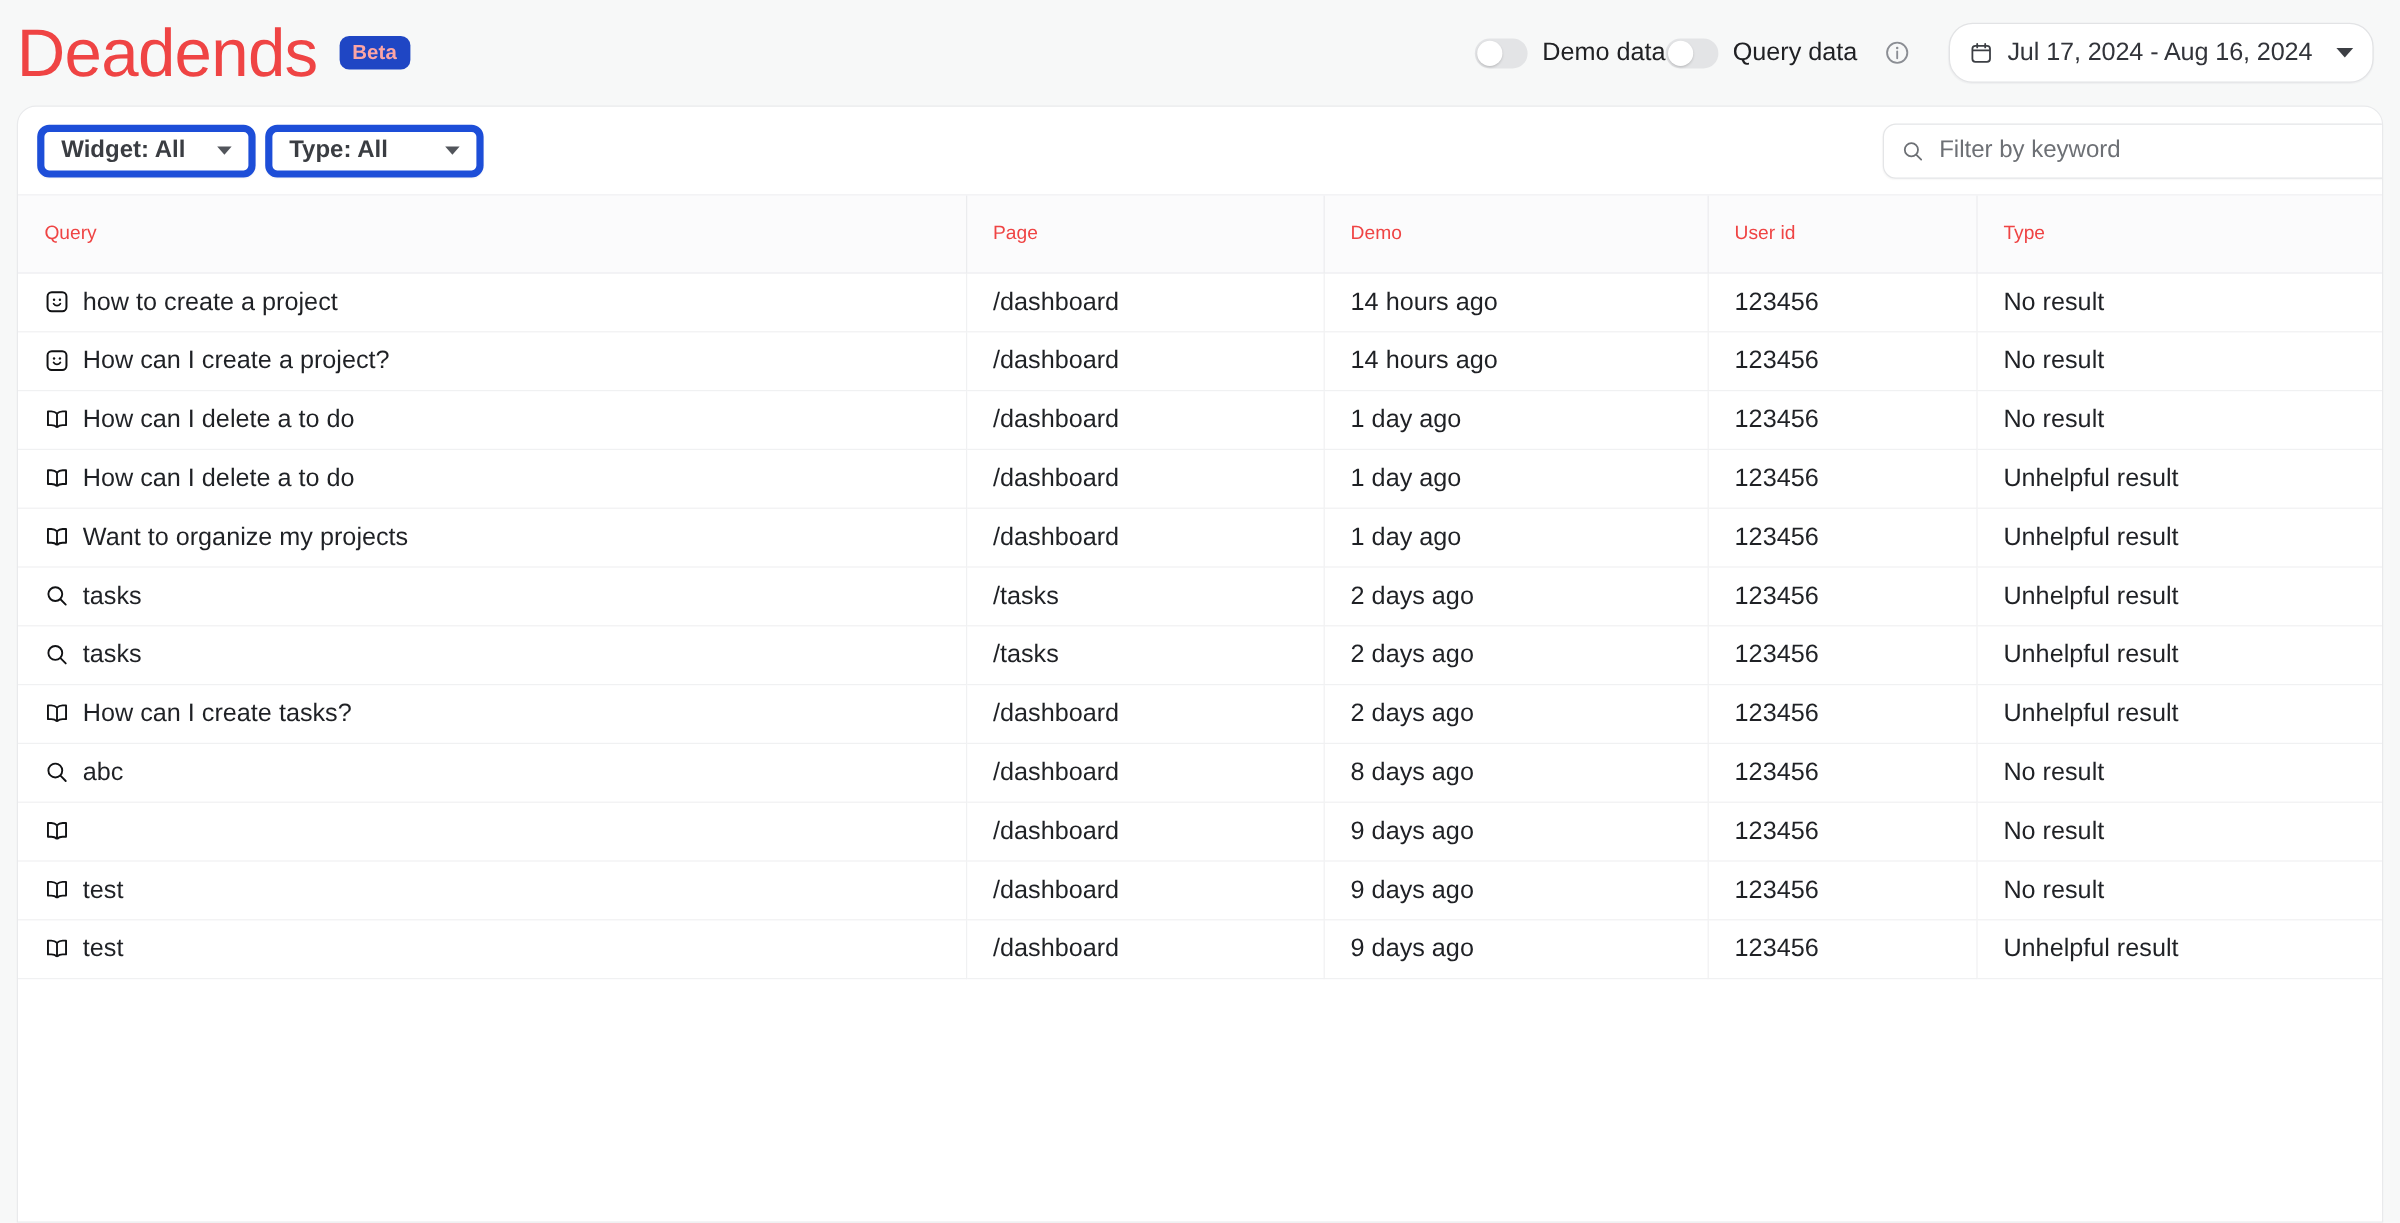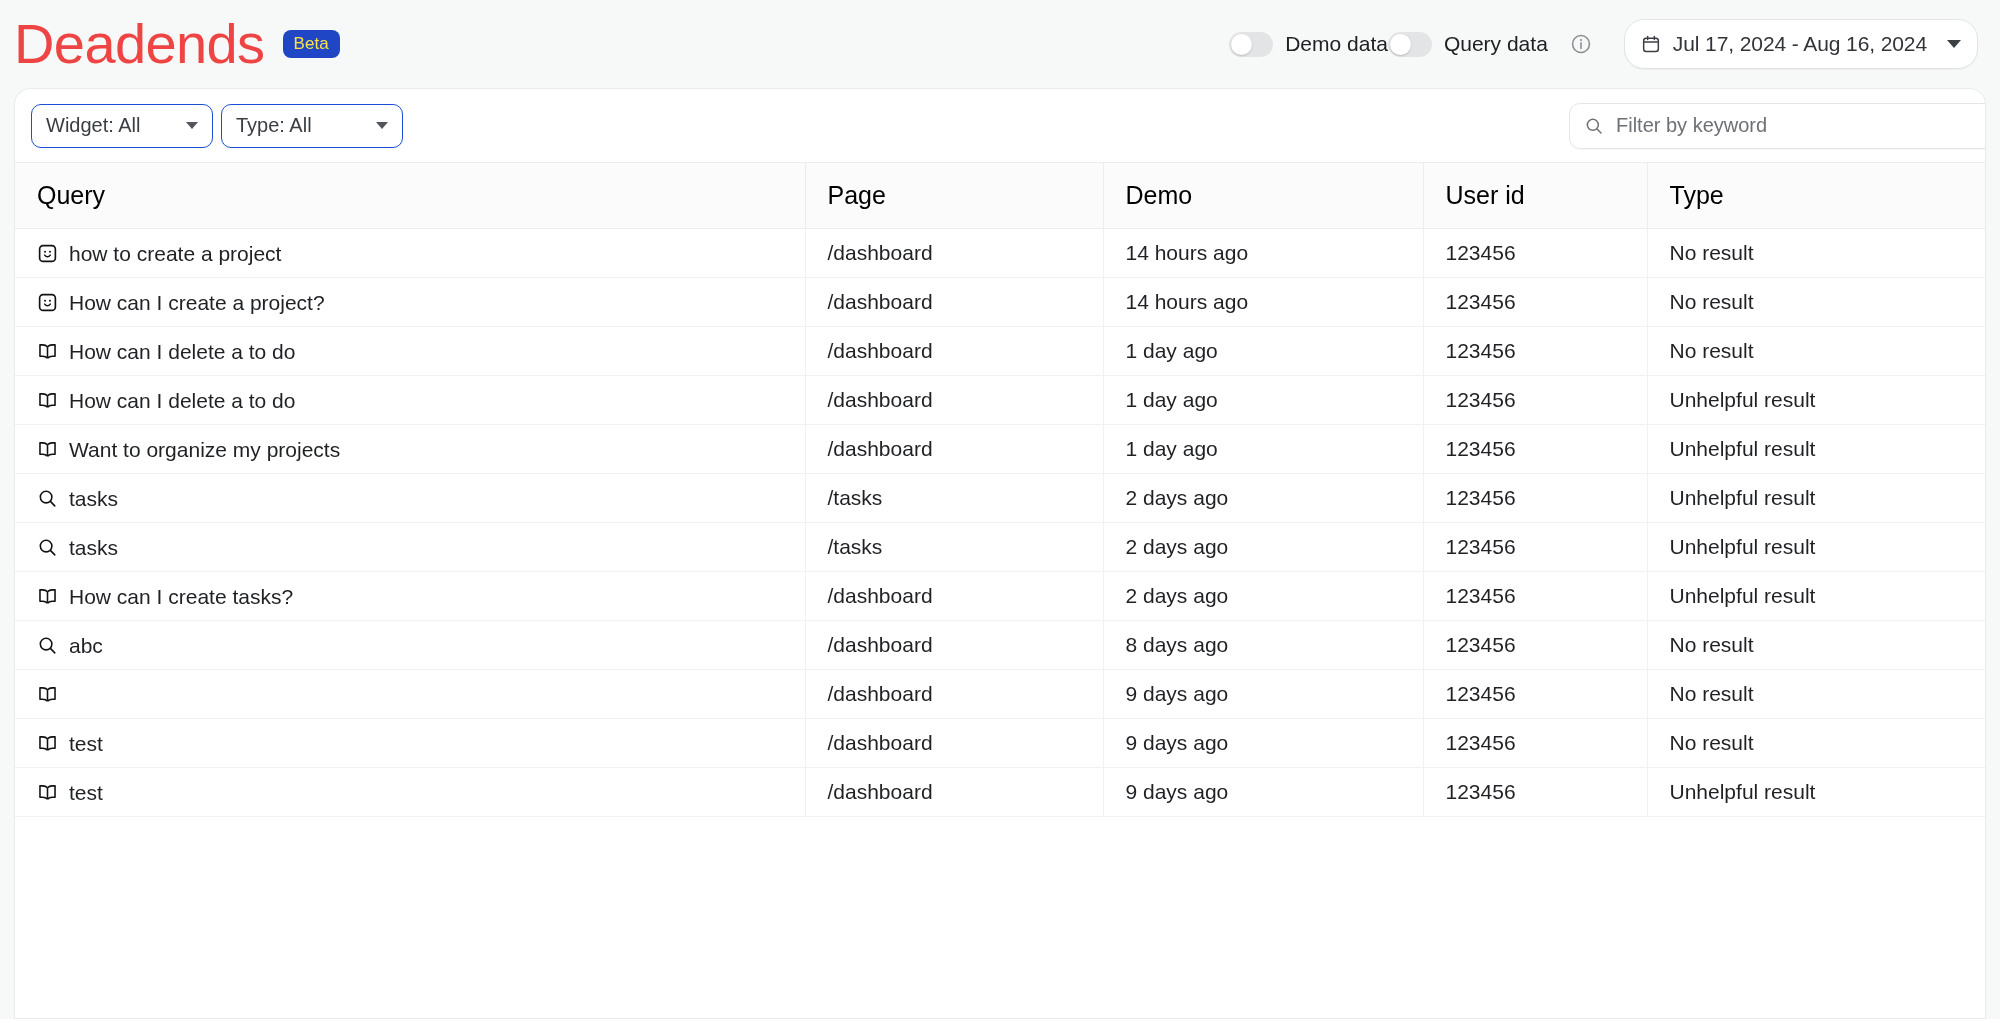--- a/index.html
+++ b/index.html
@@ -30,23 +30,23 @@
   }
   .app-title {
     font-size: 56px;
     font-weight: 400;
     letter-spacing: -0.6px;
     color: #ef4444;
     line-height: 1;
   }
   .beta-badge {
     background: #1f46c4;
-    color: #fde047;
+    color: #fca5a5;
     font-size: 17px;
-    font-weight: 400;
+    font-weight: 700;
     border-radius: 8px;
     padding: 5px 11px 6px;
     line-height: 1;
     letter-spacing: 0.1px;
   }
   .header-right {
     margin-left: auto;
     display: flex;
     align-items: center;
     gap: 0;
@@ -130,28 +130,29 @@
     height: 74px;
     display: flex;
     align-items: center;
     padding: 0 8px 0 8px;
     border-bottom: 1px solid #ebecee;
   }
   .select-btn {
     display: flex;
     align-items: center;
     background: #ffffff;
-    border: 1px solid #1d4ed8;
+    border: 6px solid #1d4ed8;
     border-radius: 10px;
     padding: 10px 14px;
     min-width: 182px;
     height: 44px;
     cursor: pointer;
     margin-left: 8px;
     box-shadow: 0 1px 1px rgba(16,24,40,.03);
+    font-weight: bold;
   }
   .select-btn .sel-label {
     font-size: 20px;
     color: #3a3d42;
     white-space: nowrap;
   }
   .select-btn .caret {
     margin-left: auto;
     border-top-color: #52555b;
     border-left-width: 6px;
@@ -186,22 +187,22 @@
 
   
   table.dead-table {
     width: 100%;
     border-collapse: collapse;
     table-layout: fixed;
   }
   table.dead-table th {
     text-align: left;
     font-weight: 400;
-    font-size: 25px;
-    color: #000000;
+    font-size: 16px;
+    color: #ef4444;
     padding: 18px 0 18px 22px;
     background: #fbfbfc;
     border-bottom: 1px solid #ebecee;
     border-right: 1px solid #ebecee;
     height: 64px;
     vertical-align: middle;
   }
   table.dead-table th:last-child { border-right: none; }
   table.dead-table td {
     font-size: 21px;

